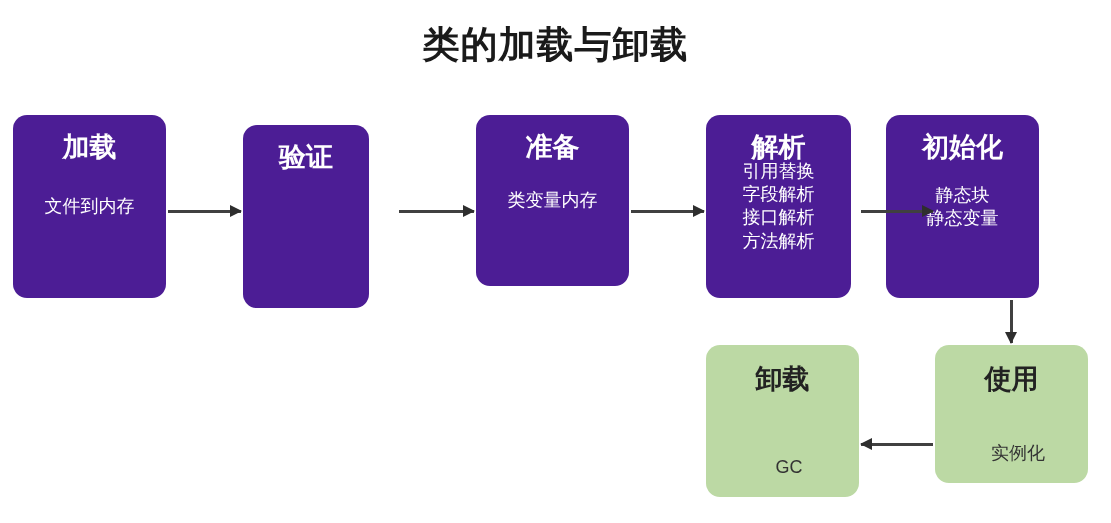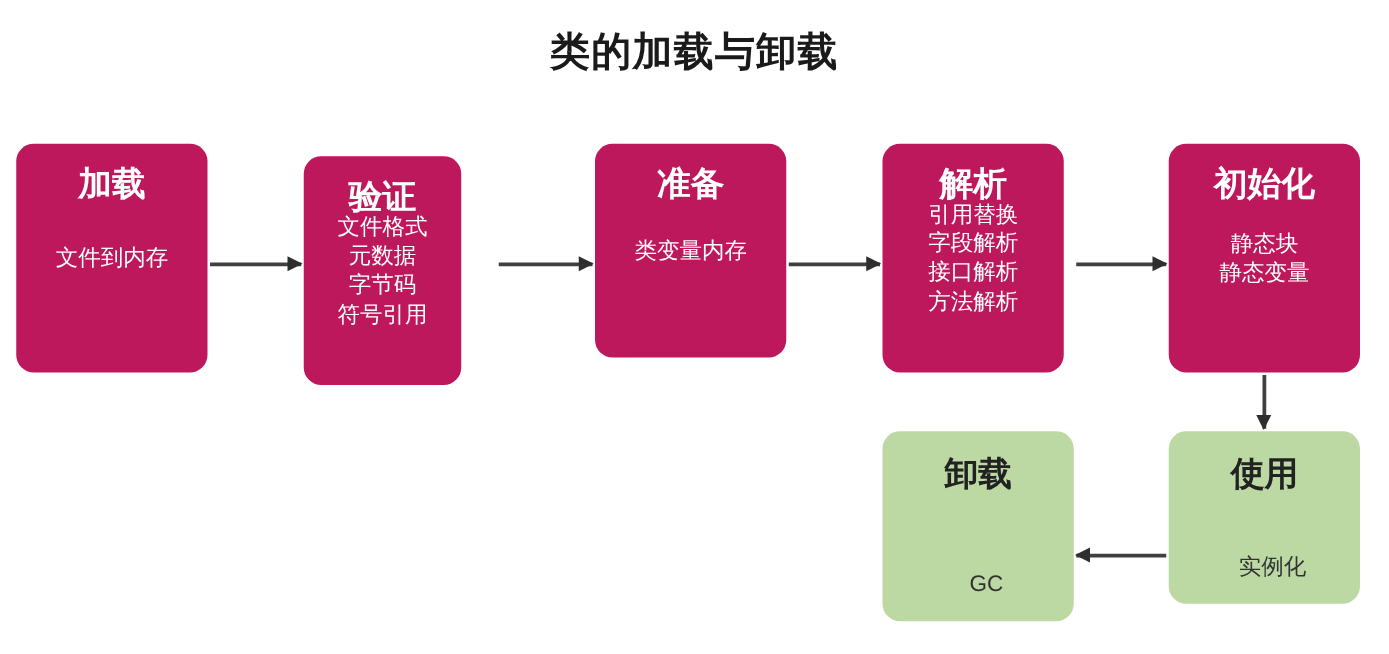--- a/index.html
+++ b/index.html
@@ -18,35 +18,35 @@
     position: relative;
     width: 1111px;
     height: 523px;
   }
   .diagram-title {
     position: absolute;
     left: 0;
     top: 20px;
     width: 1111px;
     text-align: center;
-    font-size: 32px;
+    font-size: 37px;
     font-weight: bold;
     color: #1a1a1a;
     letter-spacing: 1px;
   }
   .node {
     position: absolute;
     border-radius: 14px;
     box-sizing: border-box;
     display: flex;
     flex-direction: column;
     align-items: center;
   }
   .node.phase {
-    background: #be185d;
+    background: #4c1d95;
   }
   .node.terminal {
     background: #bcd9a4;
   }
   .node-title {
     font-weight: bold;
     text-align: center;
     line-height: 1.1;
     white-space: nowrap;
   }
@@ -114,40 +114,36 @@
 
   <div class="diagram-title">类的加载与卸载</div>
 
   <div class="node phase row-top" style="left:13px; top:115px; width:153px; height:183px;">
     <div class="node-title">加载</div>
     <div class="node-body">文件到内存</div>
   </div>
 
   <div class="node phase row-top" style="left:243px; top:125px; width:126px; height:183px;">
     <div class="node-title">验证</div>
-    <div class="node-body">文件格式
-元数据
-字节码
-符号引用</div>
   </div>
 
   <div class="node phase row-top" style="left:476px; top:115px; width:153px; height:171px;">
     <div class="node-title">准备</div>
     <div class="node-body">类变量内存</div>
   </div>
 
   <div class="node phase row-top" style="left:706px; top:115px; width:145px; height:183px;">
     <div class="node-title">解析</div>
     <div class="node-body">引用替换
 字段解析
 接口解析
 方法解析</div>
   </div>
 
-  <div class="node phase row-top" style="left:935px; top:115px; width:153px; height:183px;">
+  <div class="node phase row-top" style="left:886px; top:115px; width:153px; height:183px;">
     <div class="node-title">初始化</div>
     <div class="node-body">静态块
 静态变量</div>
   </div>
 
   <div class="node terminal row-bottom" style="left:706px; top:345px; width:153px; height:152px;">
     <div class="node-title">卸载</div>
     <div class="node-body">GC</div>
   </div>
 

